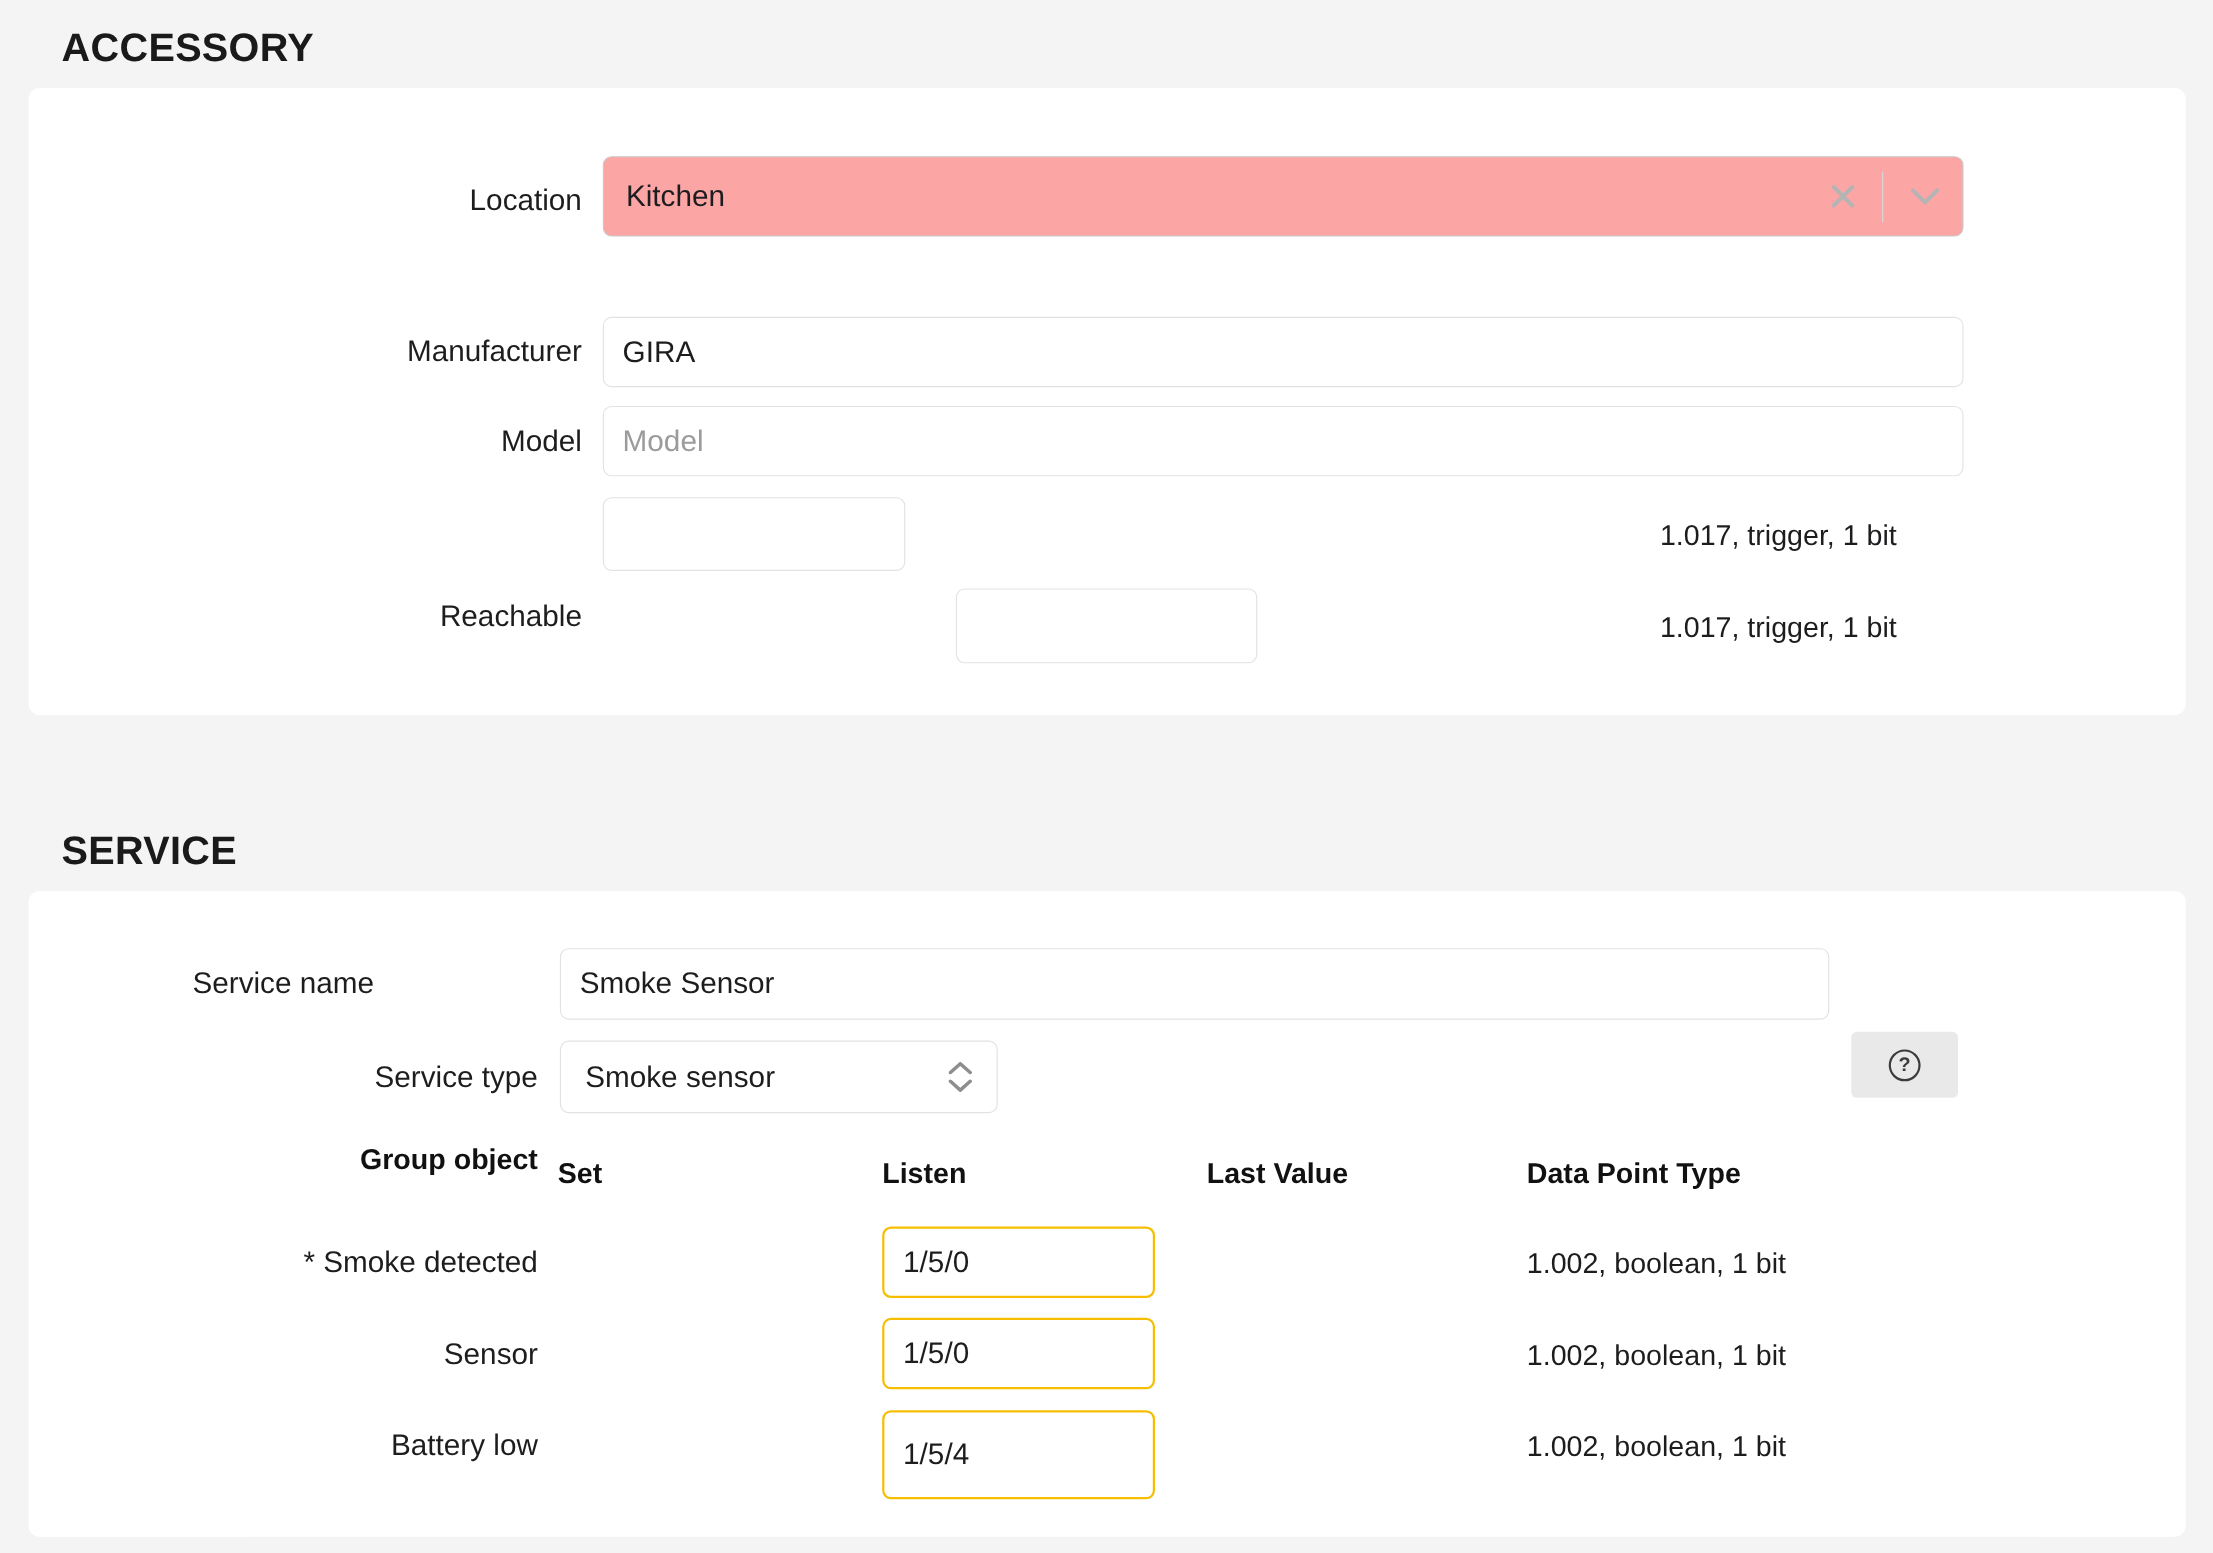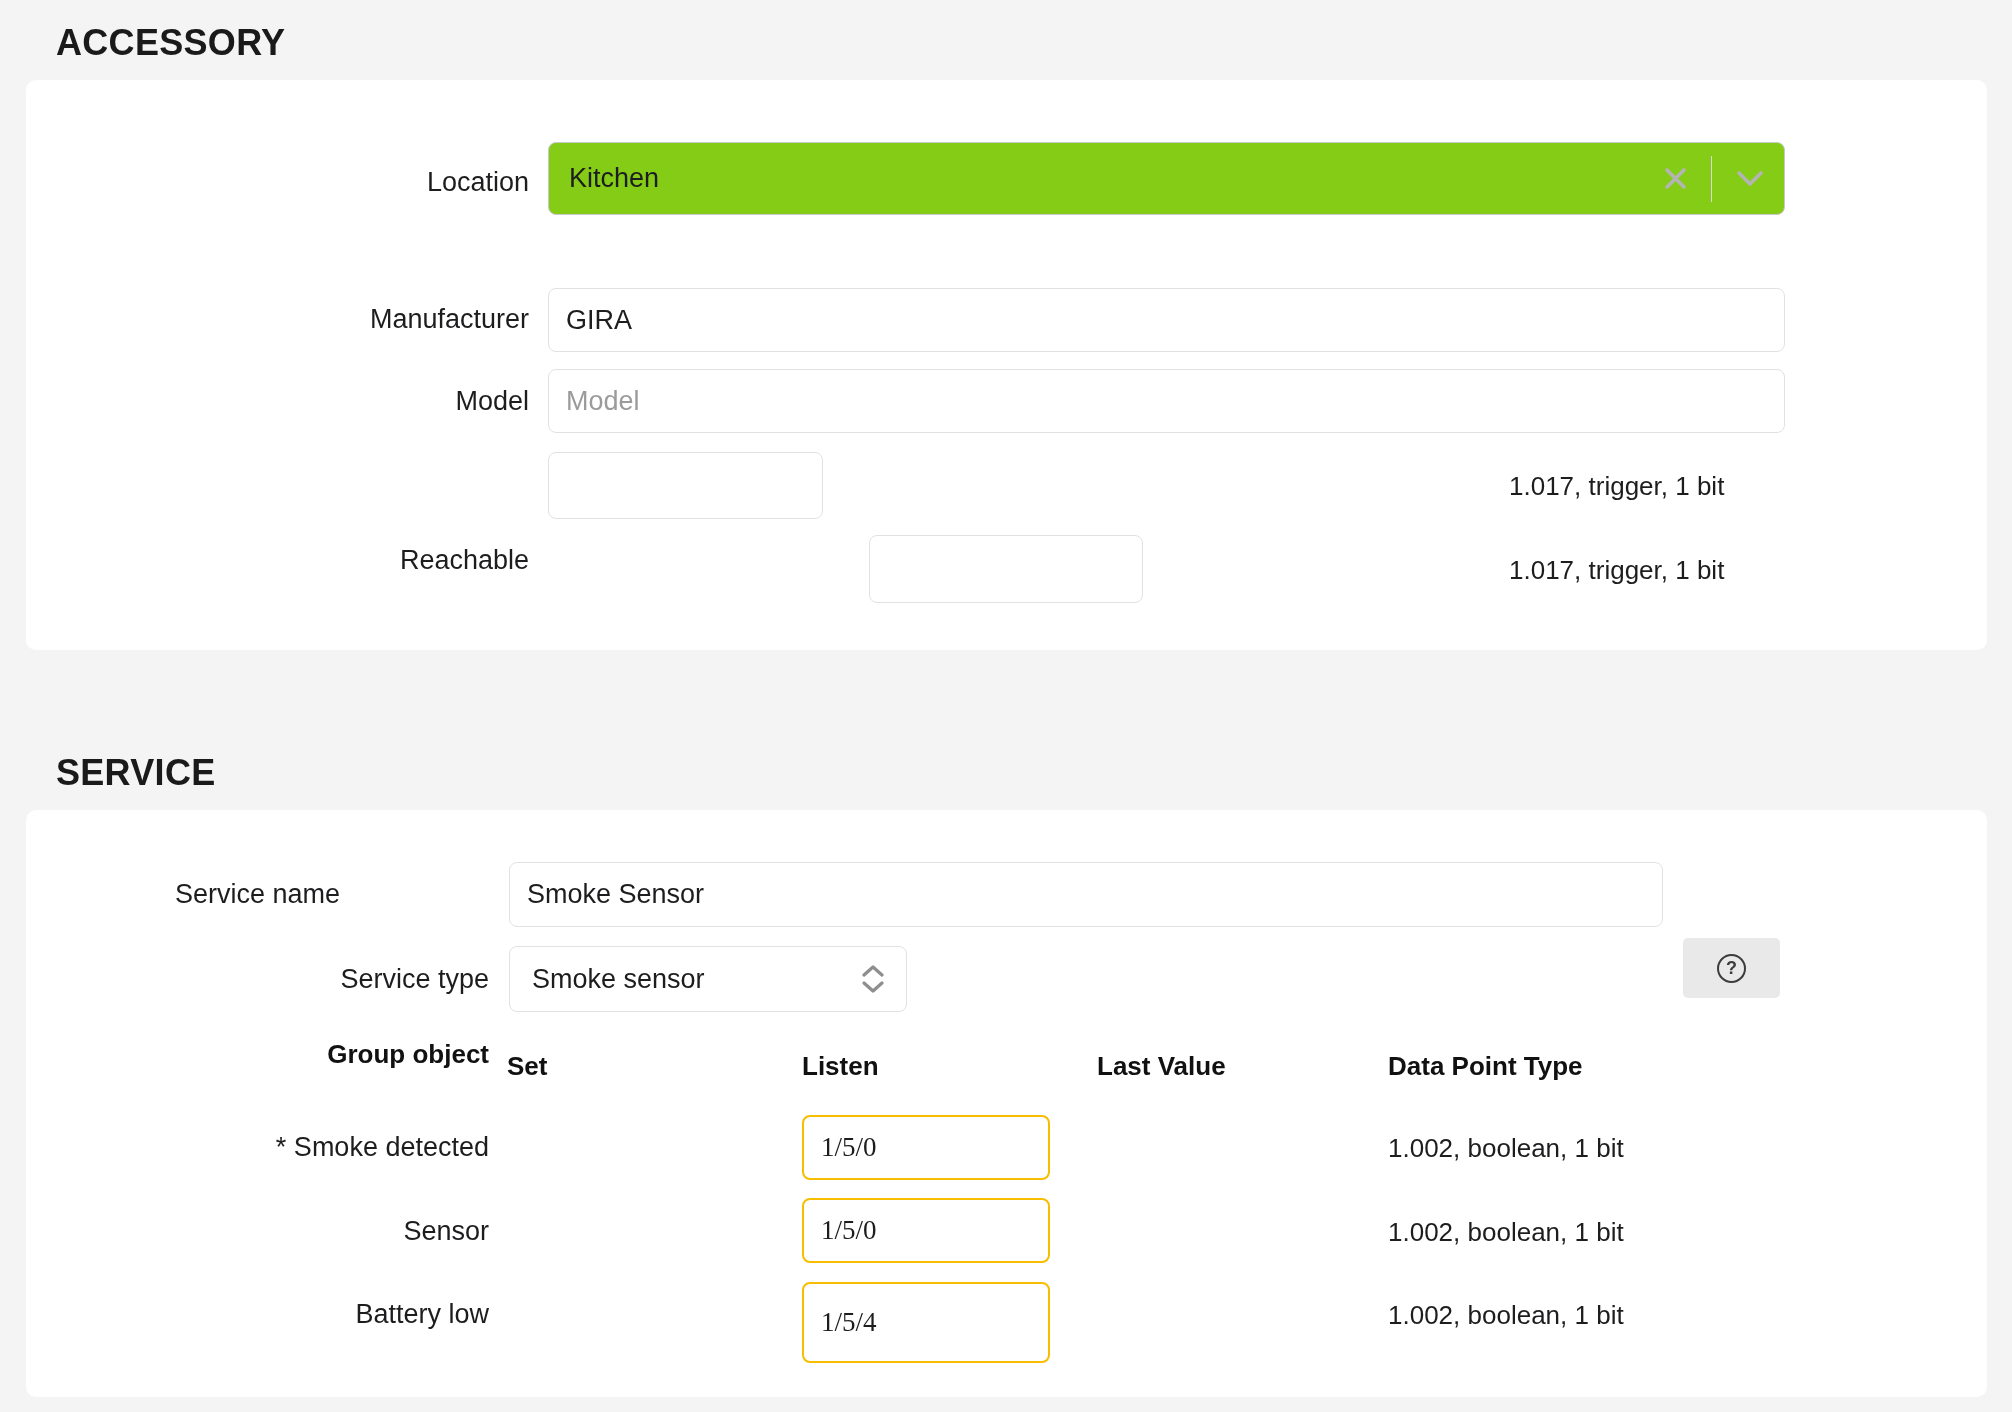--- a/index.html
+++ b/index.html
@@ -23,40 +23,40 @@
   .lblS{width:463px;left:0;text-align:right;font-size:27px;line-height:32px;color:var(--text);}
   .th{font-weight:700;font-size:26px;line-height:32px;color:#111;}
   .dpt{font-size:26px;line-height:32px;color:var(--text);}
   .textbox{
     background:#fff;border:1px solid var(--input-border);border-radius:8px;
     font-size:27px;color:var(--text);padding:0 20px;width:100%;height:100%;
     font-family:inherit;outline:none;
   }
   .textbox::placeholder{color:var(--placeholder);opacity:1;}
   .combo{
-    background:#84cc16;border:1px solid var(--location-border);border-radius:8px;
+    background:#fca5a5;border:1px solid var(--location-border);border-radius:8px;
     display:flex;align-items:center;padding:0 20px;
   }
   .combo input{
     border:none;outline:none;flex:1;font-size:27px;color:var(--text);
     font-family:inherit;background:transparent;min-width:0;
   }
   .combo .vline{width:1px;height:46px;background:var(--divider);margin:0 24px;}
   .iconbtn{display:flex;align-items:center;justify-content:center;cursor:pointer;color:var(--icon-gray);background:none;border:none;}
   .select{
     background:#fff;border:1px solid var(--input-border);border-radius:8px;
     display:flex;align-items:center;justify-content:space-between;
     padding:0 22px;cursor:pointer;
   }
   .select .val{font-size:27px;color:var(--text);}
   .select .updown{color:#8e8e8e;display:flex;flex-direction:column;gap:4px;}
   .yellowbox{
     background:#fff;border:2px solid var(--accent-yellow);border-radius:8px;
     font-size:27px;color:var(--text);padding:0 17px;width:100%;height:100%;
-    font-family:Liberation Serif, serif;outline:none;
+    font-family:Liberation Sans, sans-serif;outline:none;
   }
   .helpbtn{
     background:var(--help-bg);border:none;border-radius:5px;
     display:flex;align-items:center;justify-content:center;cursor:pointer;
   }
   .helpcircle{
     width:29px;height:29px;border:2px solid var(--help-icon);border-radius:50%;
     display:flex;align-items:center;justify-content:center;
     font-size:18px;font-weight:700;color:var(--help-icon);line-height:1;
   }

